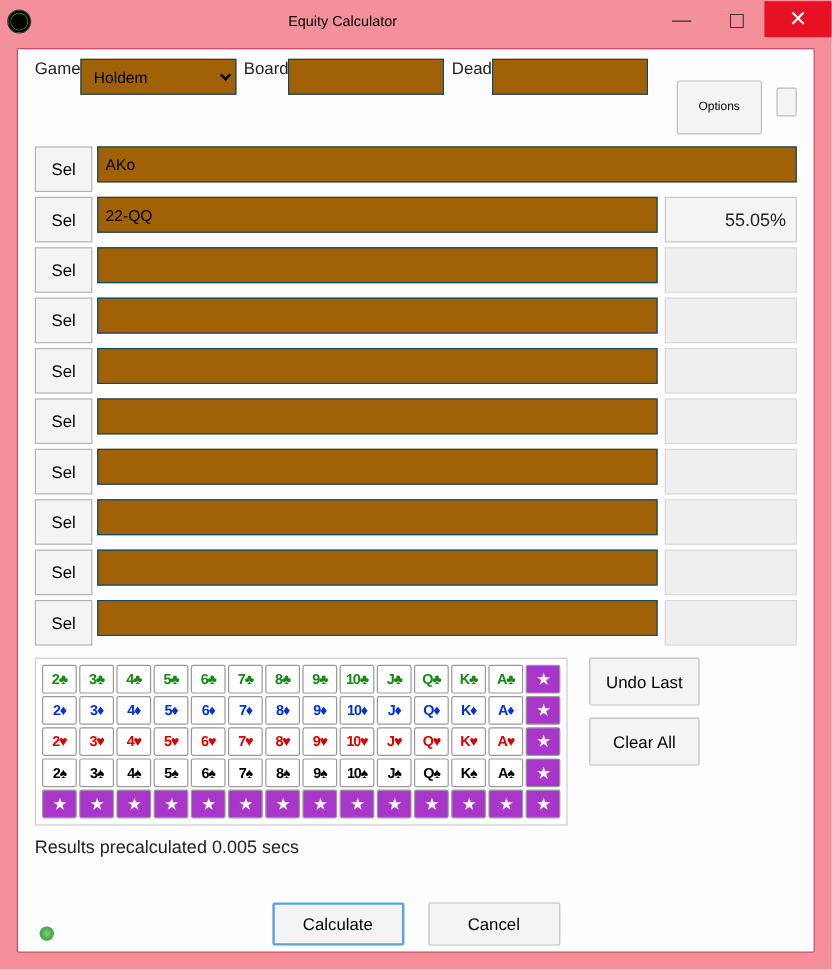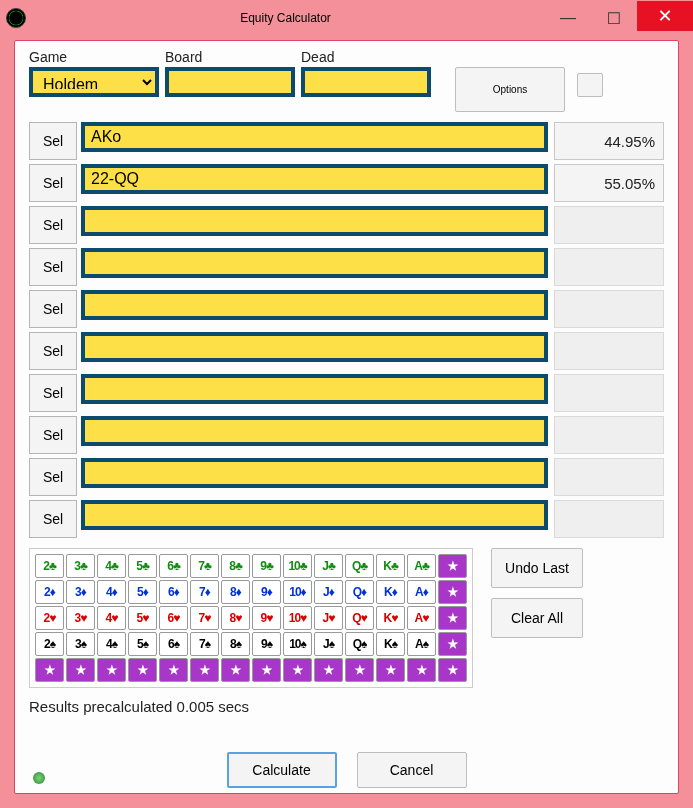--- a/index.html
+++ b/index.html
@@ -8,23 +8,23 @@
 .titlebar { height: 36px; display: flex; align-items: center; padding-left: 6px; background: #f39099; }
 .titlebar .icon { width: 20px; height: 20px; border-radius: 50%; background: radial-gradient(circle,#000 50%,#0a0 55%,#000 60%); border:1px solid #333; }
 .titlebar .title { flex:1; text-align:center; font-size:12px; color:#000000; }
 .titlebar .controls { display:flex; }
 .ctrl { width:46px; height:28px; display:flex; align-items:center; justify-content:center; font-size:16px; color:#333; }
 .ctrl.close { background:#e81123; color:#fff; width:56px; height:30px; margin-top:-3px; font-size:18px; }
 
 .client { position:absolute; left:14px; right:14px; top:40px; bottom:14px; background:#fdfdfd; border:1px solid #d46; border-radius:2px; padding:8px 14px 14px 14px; }
 
 .toprow { display:flex; gap:6px; }
-.field { display:flex; flex-direction:column; }
+.field { display:flex; flex-direction:row; }
 .field-label { font-size:14px; color:#222; margin-bottom:2px; }
-select,input[type=text] { border:4px solid #0c4a6e; background:#fde047; font-size:16px; padding:4px 6px; height:30px; }
+select,input[type=text] { border:1px solid #0c4a6e; background:#a16207; font-size:13px; padding:4px 6px; height:30px; }
 select { width:130px; }
 .board-in { width:130px; }
 .dead-in { width:130px; }
 .opt-btn { background:#f4f4f4; border:1px solid #bdbdbd; width:110px; height:45px; font-size:10px; margin-top:18px; margin-left:18px; border-radius:2px; }
 .opt-extra { width:26px; height:24px; border:1px solid #bdbdbd; background:#f4f4f4; margin-top:24px; margin-left:6px; border-radius:2px; }
 
 .rangelist { margin-top:10px; }
 .rrow { display:flex; margin-bottom:4px; }
 .sel-btn { width:48px; height:38px; background:#f4f4f4; border:1px solid #b5b5b5; font-size:14px; margin-right:4px; }
 .range-in { flex:1; height:38px; border:1px solid #c9d8ea; background:#fff; font-size:16px; padding:0 8px; }
@@ -81,21 +81,20 @@
       <input type="text" class="dead-in" value="" style="">
     </div>
     <button class="opt-btn">Options</button>
     <button class="opt-extra"></button>
   </div>
 
   <div class="rangelist" id="rangelist">
       <div class="rrow">
         <button class="sel-btn">Sel</button>
         <input type="text" class="range-in" value="AKo" style="">
-        <div class="eq-out">44.95%</div>
       </div>
       <div class="rrow">
         <button class="sel-btn">Sel</button>
         <input type="text" class="range-in" value="22-QQ" style="">
         <div class="eq-out">55.05%</div>
       </div>
       <div class="rrow">
         <button class="sel-btn">Sel</button>
         <input type="text" class="range-in" style="">
         <div class="eq-out empty"></div>

